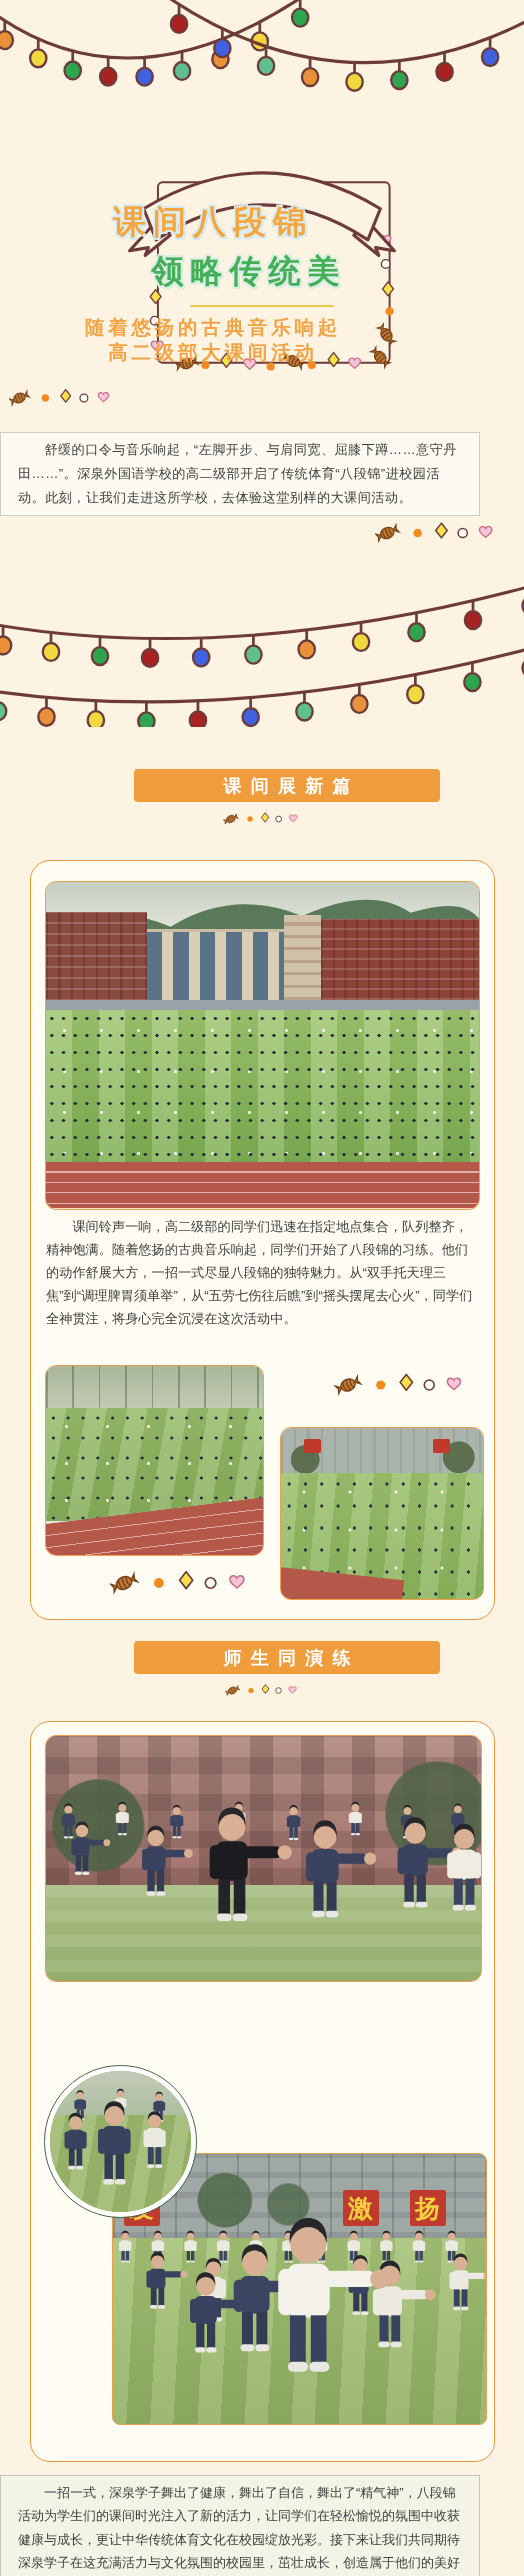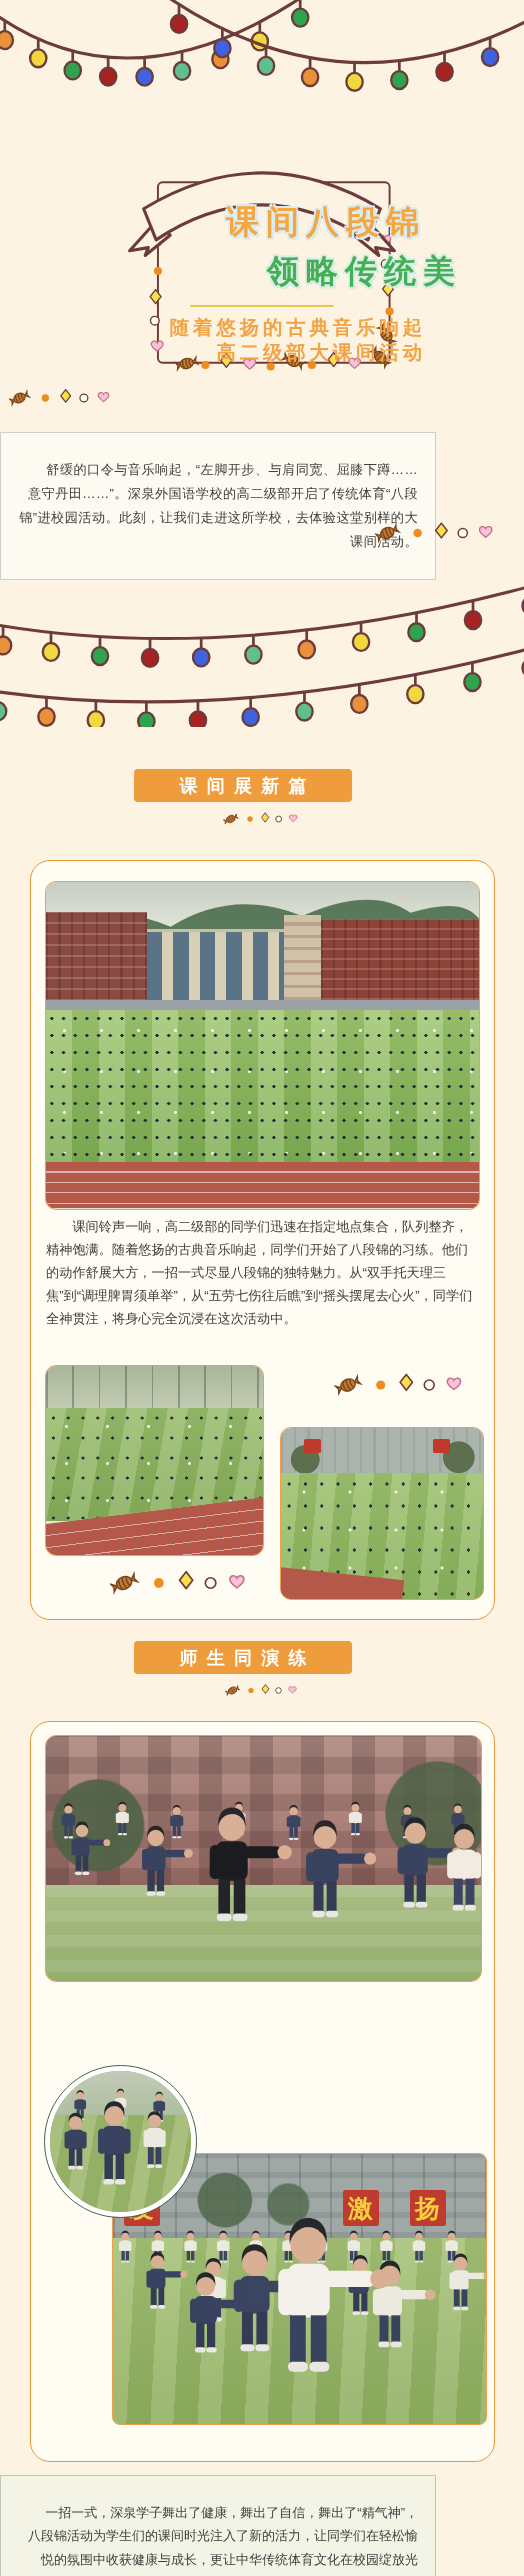--- a/index.html
+++ b/index.html
@@ -9,42 +9,42 @@
   svg{display:block;}
 
   
   .garland{position:absolute;left:0;width:525px;}
   #garTop{top:0;height:117px;}
   #garMid{top:583px;height:144px;}
 
   
   .deco-frame{position:absolute;left:0;top:173px;width:525px;height:199px;}
   .ribbon{position:absolute;left:119px;top:134px;width:286px;height:123px;}
-  .t-line{position:absolute;left:0;width:426px;text-align:right;font-weight:bold;font-family:Liberation Mono, monospace;}
+  .t-line{position:absolute;left:0;width:426px;text-align:center;font-weight:bold;font-family:Liberation Mono, monospace;}
   .t1{top:200px;font-size:33px;letter-spacing:7px;color:#F6A63E;
       text-shadow:1.6px 1.6px 0 #d9ecf1,-1.6px 1.6px 0 #d9ecf1,1.6px -1.6px 0 #d9ecf1,-1.6px -1.6px 0 #d9ecf1,2.3px 2.3px 0 #cfe4ea;}
   .t2{top:250px;font-size:32px;letter-spacing:7px;color:#44AF57;
       text-shadow:1.6px 1.6px 0 #d9eee4,-1.6px 1.6px 0 #d9eee4,1.6px -1.6px 0 #d9eee4,-1.6px -1.6px 0 #d9eee4,2.3px 2.3px 0 #c8e6d6;margin-left:36px;}
   .tdiv{position:absolute;left:190px;top:305px;width:144px;height:2.3px;background:#E7C84E;border-radius:1.6px;}
   .sub{font-size:19.4px;letter-spacing:3.9px;color:#F2A344;}
   .sub1{top:314px;} .sub2{top:339px;}
 
   
   .candy-div{position:absolute;}
 
   
-  .band{position:absolute;left:0;width:436px;box-sizing:border-box;padding:25px 17px;text-align:right;}
+  .band{position:absolute;left:0;width:480px;box-sizing:border-box;padding:5px 17px;}
   .band p{margin:0;text-indent:2em;color:#3f3f3f;}
   .band1{top:432px;background:#FCFAF1;border:0.8px solid #cfcfc9;}
   .band1 p{font-size:13.2px;line-height:1.82;letter-spacing:0.4px;}
   .band2{top:2475px;background:#F3F4E5;border:0.8px solid #c2c6b8;}
   .band2 p{font-size:13px;line-height:1.8;}
 
   
-  .badge{position:absolute;left:134px;width:218px;height:33px;background:#EF9C3D;border-radius:3.9px;
+  .badge{position:absolute;left:134px;width:306px;height:33px;background:#EF9C3D;border-radius:3.9px;
          color:#fff;font-weight:bold;font-size:18px;letter-spacing:9.3px;text-indent:9.3px;
          display:flex;align-items:center;justify-content:center;}
   .badge1{top:769px;} .badge2{top:1641px;}
 
   
   .card{position:absolute;left:29.5px;width:465px;background:#FFFCF3;border:1.6px solid #E6973C;
         border-radius:20px;box-sizing:border-box;}
   .card1{top:860px;height:760px;}
   .card2{top:1721px;height:741px;}
   .card p{margin:0;text-indent:2em;color:#3f3f3f;font-size:13.2px;line-height:1.75;}

